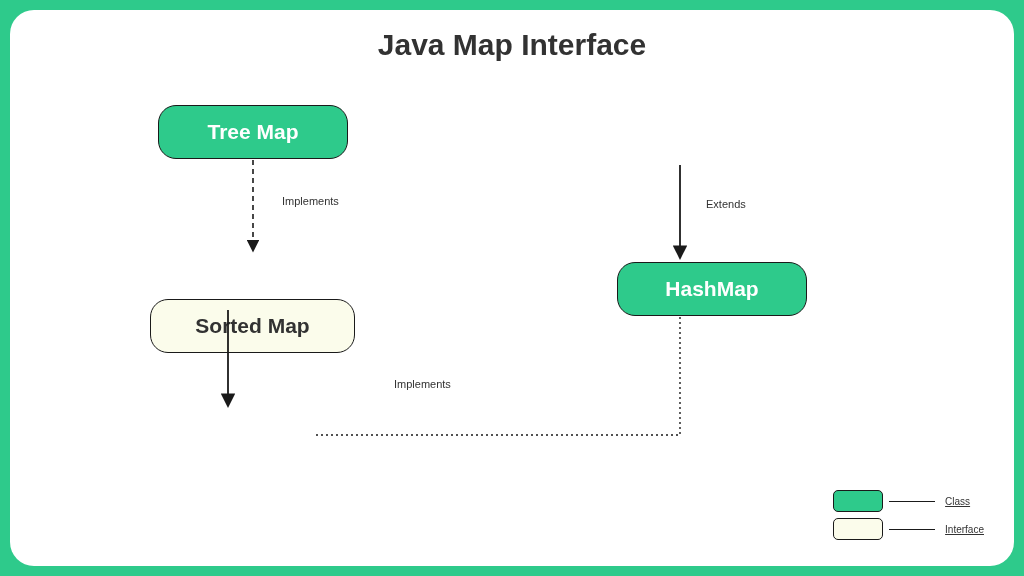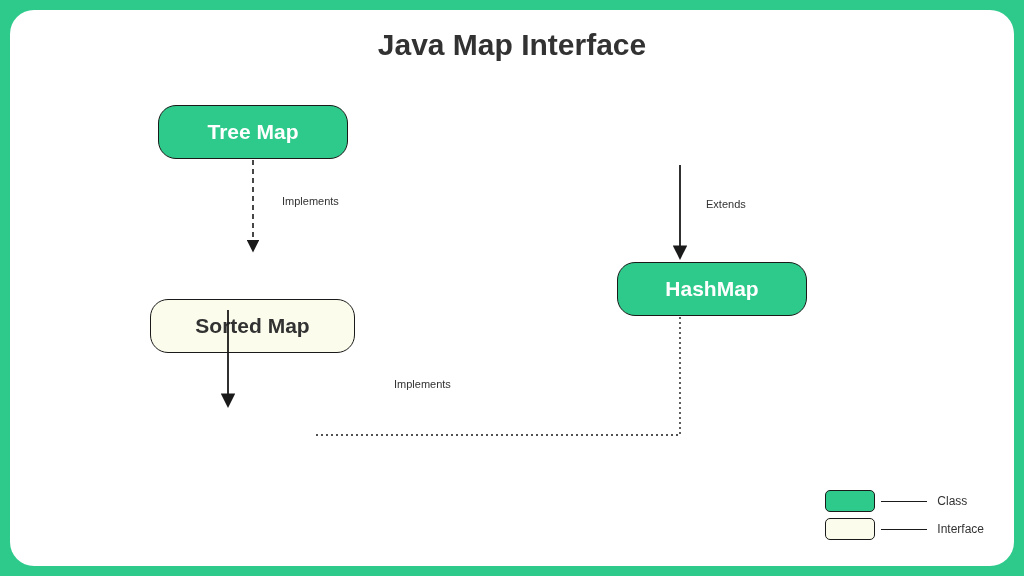--- a/index.html
+++ b/index.html
@@ -54,22 +54,23 @@
     .edge-label {
       position: absolute;
       font-size: 11px;
       color: #323232;
       font-weight: 500;
     }
     .legend {
       position: absolute;
       bottom: 20px;
       right: 30px;
-      font-size: 12px;
+      font-size: 10px;
       color: #323232;
+      text-decoration: underline;
     }
     .legend-row {
       display: flex;
       align-items: center;
       margin-bottom: 6px;
     }
     .legend-swatch {
       width: 50px;
       height: 22px;
       border: 1px solid #1a1a1a;

